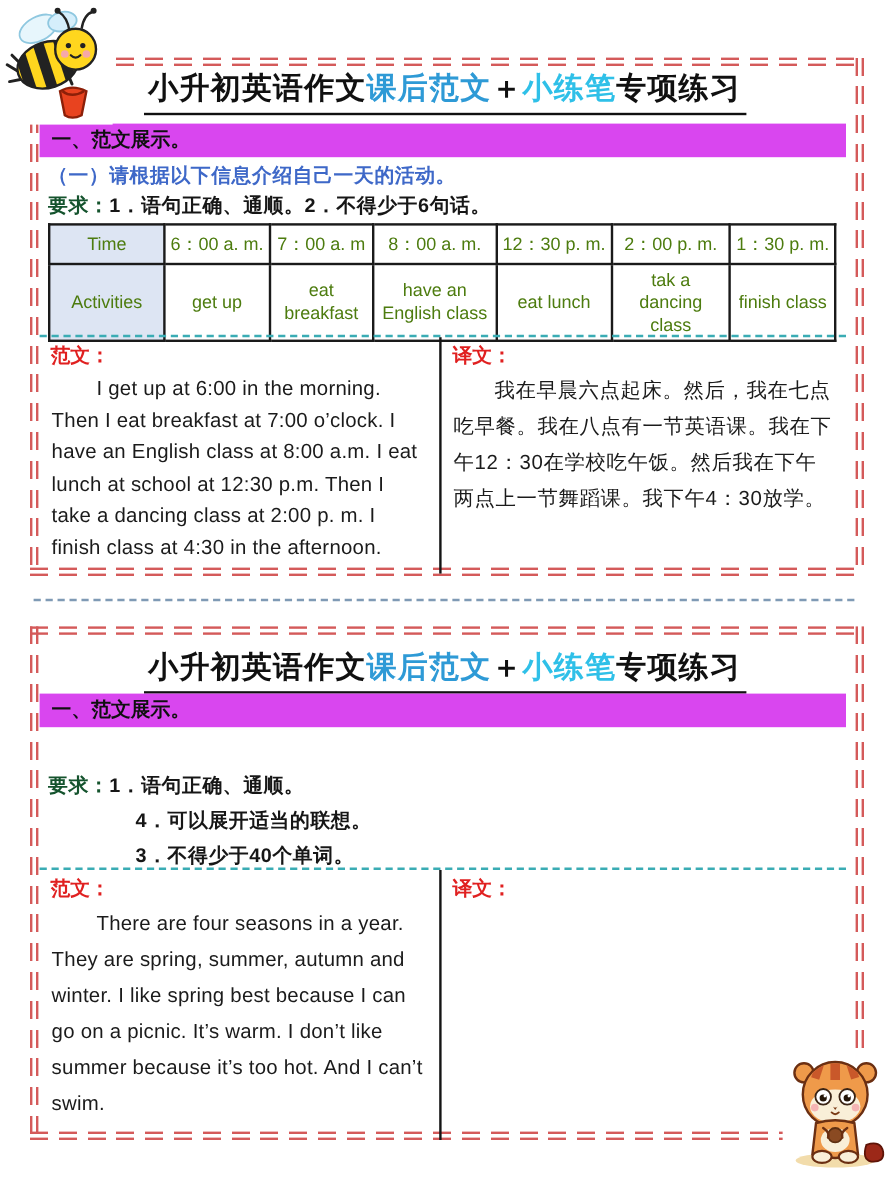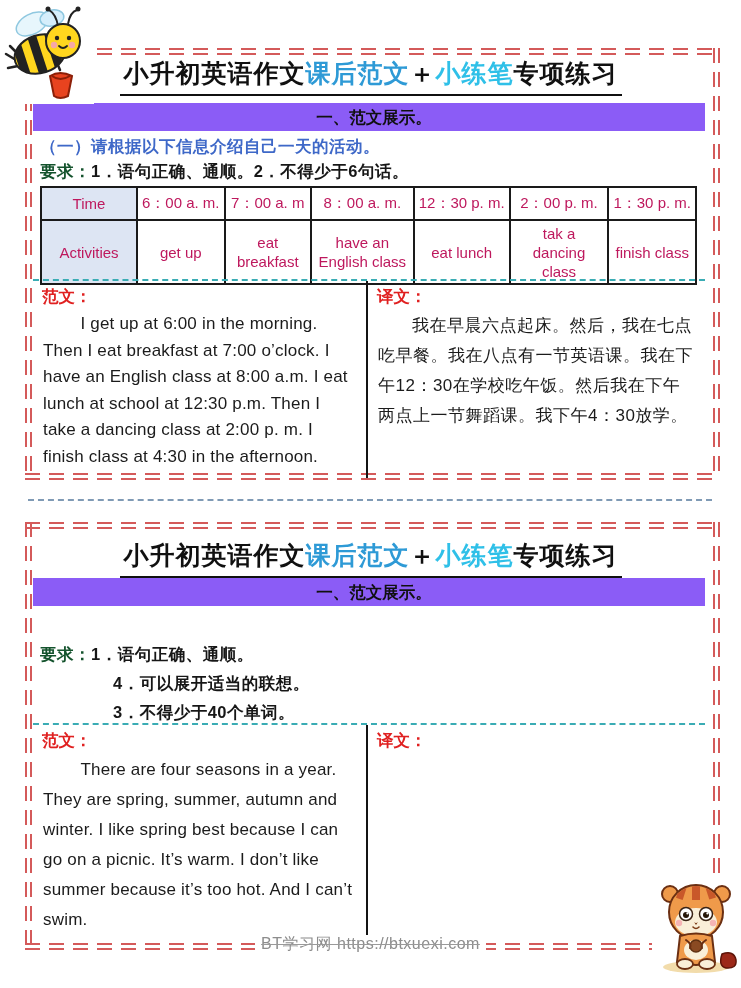--- a/index.html
+++ b/index.html
@@ -15,29 +15,29 @@
   .edge.v.l{left:0;} .edge.v.r{right:0;}
   .edge.h.ti{top:5px;} .edge.h.bi{bottom:5px;}
   .edge.v.li{left:5px;} .edge.v.ri{right:5px;}
 
   
   .abs{position:absolute;z-index:2;}
   .doc-title{width:741px;text-align:center;font-weight:bold;font-size:25px;color:#101010;letter-spacing:1px;}
   .doc-title .uline{display:inline-block;border-bottom:2.5px solid #101010;padding:0 4px 4px 4px;}
   .t-blue{color:#2e9ad6;}
   .t-cyan{color:#2fc0e8;}
-  .bar{left:33px;width:672px;height:28px;background:#8b5cf6;color:#101010;font-weight:bold;font-size:16.5px;line-height:28px;padding-left:10px;box-sizing:border-box;text-align:center;}
+  .bar{left:33px;width:672px;height:28px;background:#d946ef;color:#101010;font-weight:bold;font-size:16.5px;line-height:28px;padding-left:10px;box-sizing:border-box;}
   .prompt{left:40px;color:#3e68c8;font-size:16.5px;font-weight:600;letter-spacing:.5px;}
   .reqline{left:40px;color:#161616;font-size:16.5px;font-weight:600;letter-spacing:.5px;}
   .req-red{color:#14532d;font-weight:bold;}
   .req-item{margin-left:73px;margin-top:7px;}
 
   
   table.sched{border-collapse:collapse;table-layout:auto;width:657px;}
-  table.sched td{border:2px solid #1a1a1a;text-align:center;vertical-align:middle;font-size:15px;color:#be185d;padding:2px 4px;}
+  table.sched td{border:2px solid #1a1a1a;text-align:center;vertical-align:middle;font-size:15px;color:#4d7c0f;padding:2px 4px;}
   tr.time-row td{height:27px;white-space:nowrap;}
   tr.act-row td{height:58px;line-height:19px;}
   td.hdr{background:#dde5f3;width:86px;}
   td.cell-left{text-align:left;padding-left:7px;}
 
   
   .panels{left:33px;width:672px;display:flex;border-top:2.5px dashed #3aacb4;box-sizing:border-box;z-index:2;position:absolute;}
   .panel-l{width:335px;border-right:2px solid #141414;box-sizing:border-box;}
   .panel-r{flex:1;}
   .plabel{color:#e02020;font-weight:bold;font-size:16.5px;padding:5px 9px 0 9px;}
@@ -147,23 +147,20 @@
   <div class="panels" style="top:723px;height:227px;">
     <div class="panel-l">
       <div class="plabel">范文：</div>
       <div class="ptext en2">There are four seasons in a year. They are spring, summer, autumn and winter. I like spring best because I can go on a picnic. It’s warm. I don’t like summer because it’s too hot. And I can’t swim.</div>
     </div>
     <div class="panel-r">
       <div class="plabel">译文：</div>
     </div>
   </div>
 
-  <div class="abs watermark" style="top:934px;">
-    <span>BT学习网 https://btxuexi.com</span>
-  </div>
 
   <div class="mascot" style="left:2px;top:2px;">
     <svg width="92" height="102" viewBox="0 0 92 102" xmlns="http://www.w3.org/2000/svg">
       <rect x="0" y="0" width="92" height="102" fill="#ffffff"></rect>
 
       <ellipse cx="30" cy="22" rx="17" ry="10" transform="rotate(-28 30 22)" fill="#e7f6fc" stroke="#8fc8e0" stroke-width="1.5"></ellipse>
       <ellipse cx="50" cy="16" rx="12" ry="8" transform="rotate(-12 50 16)" fill="#d5eefb" stroke="#8fc8e0" stroke-width="1.5"></ellipse>
 
       <path d="M14 58 L4 52 M16 64 L6 66 M8 44 L16 52" stroke="#222" stroke-width="2.5" fill="none" stroke-linecap="round"></path>
 

